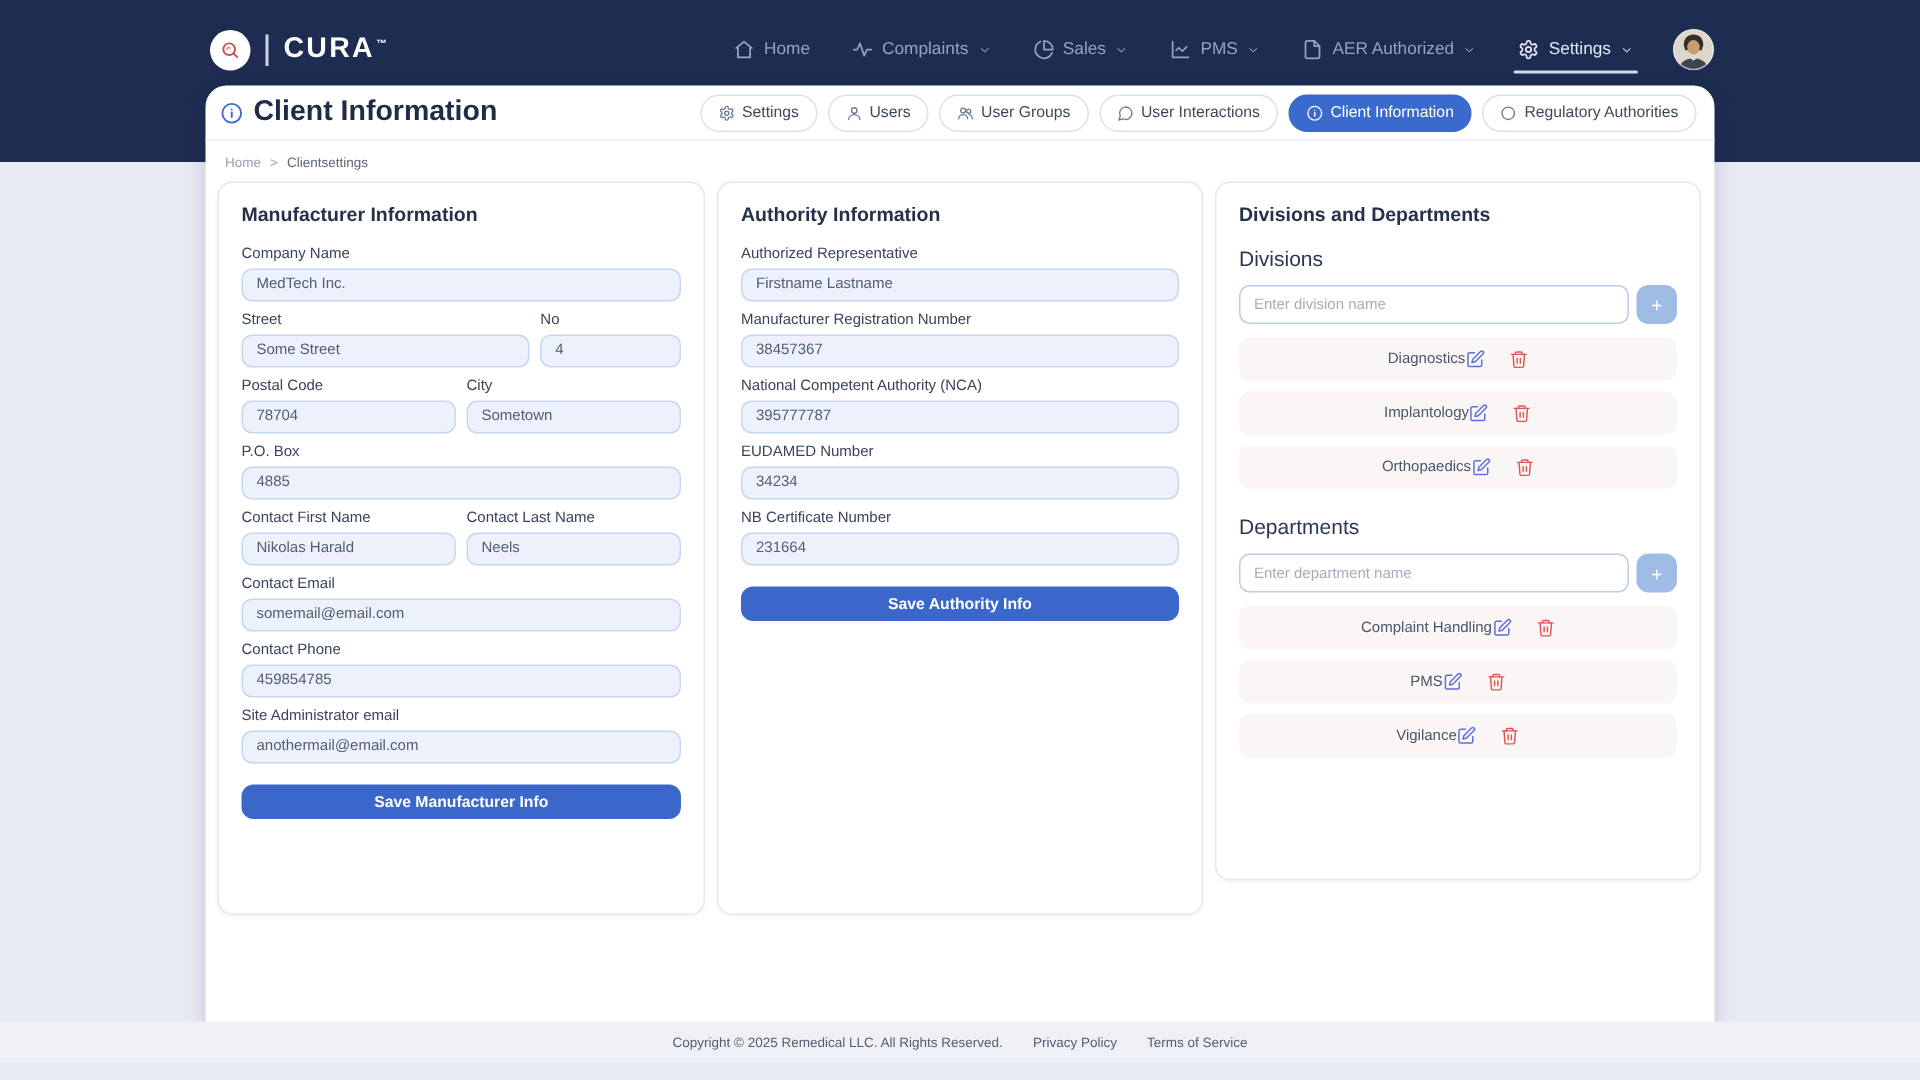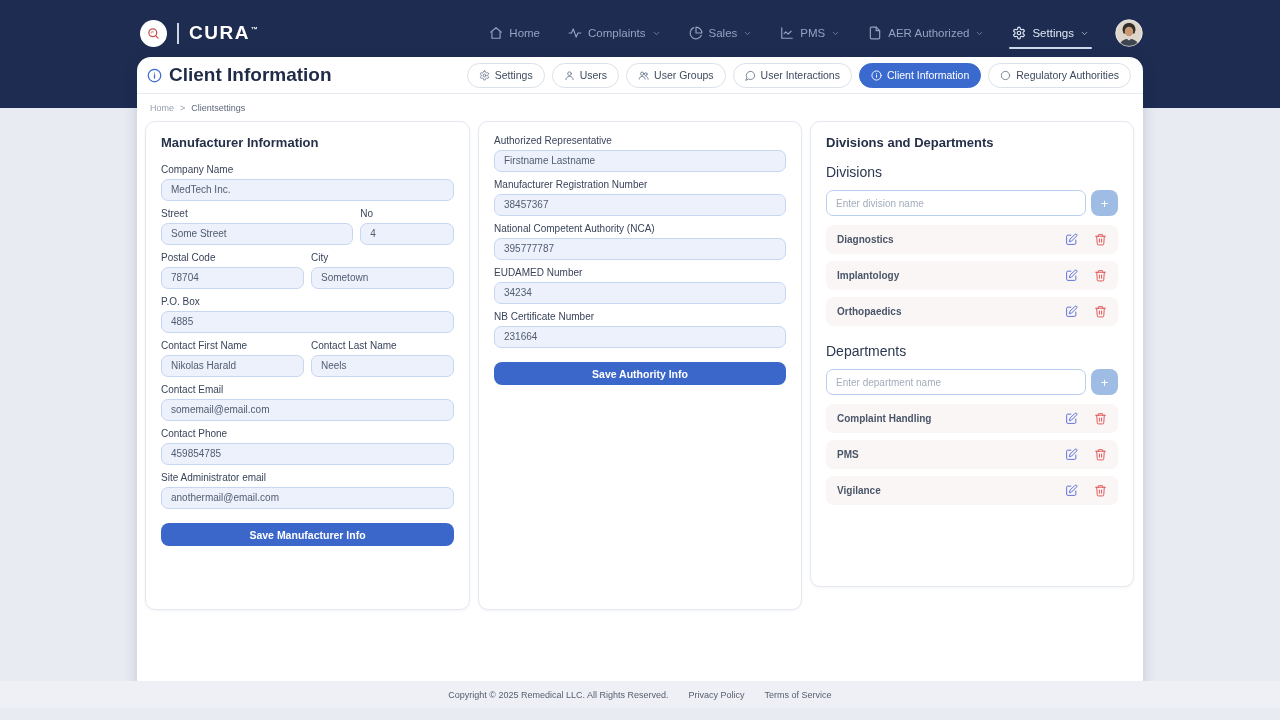--- a/index.html
+++ b/index.html
@@ -94,23 +94,23 @@
 
   
   .dd-heading { font-size:14px; color:#2c3850; font-weight:500; margin:2px 0 10px; }
   .dd-add-row { display:flex; gap:5px; margin-bottom:9px; }
   .dd-add-row input { flex:1; height:26px; border:1px solid #b9cdee; border-radius:7px;
     background:#fff; padding:0 9px; font-size:10px; color:#525d72;
     font-family:inherit; outline:none; }
   .dd-add-row input::placeholder, .field input::placeholder { color:#a3adbc; }
   .add-btn { width:27px; height:26px; background:#9fbde4; border:none; border-radius:8px;
     color:#fff; font-size:13px; line-height:1; cursor:pointer; font-family:inherit; }
-  .dd-row { display:flex; align-items:center; justify-content:space-between;
+  .dd-row { display:flex; align-items:center; justify-content:center;
     background:#faf6f5; border-radius:7px; height:29px; padding:0 11px;
-    margin-bottom:7px;font-weight:bold; }
+    margin-bottom:7px; }
   .dd-name { font-size:10px; color:#4a5568; }
   .dd-actions { display:flex; align-items:center; gap:16px; }
   .icon-btn { background:none; border:none; padding:0; cursor:pointer;
     display:flex; align-items:center; }
   .icon-btn.edit { color:#5b6fd8; }
   .icon-btn.del { color:#e05555; }
   .icon-btn .row-ic { width:13px; height:13px; stroke-width:1.8; }
   .dd-gap { height:8px; }
 
   
@@ -389,20 +389,21 @@
 
       <div class="field">
         <label>Site Administrator email</label>
         <input value="anothermail@email.com" style="">
       </div>
 
       <button class="save-btn">Save Manufacturer Info</button>
     </div>
 
     <div class="card card-authority">
+      <div class="card-title">Authority Information</div>
 
       <div class="field">
         <label>Authorized Representative</label>
         <input value="Firstname Lastname" style="">
       </div>
 
       <div class="field">
         <label>Manufacturer Registration Number</label>
         <input value="38457367" style="">
       </div>

